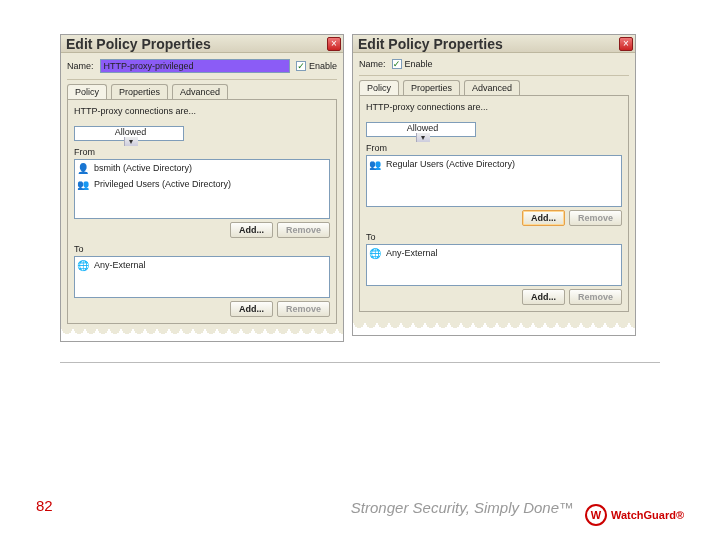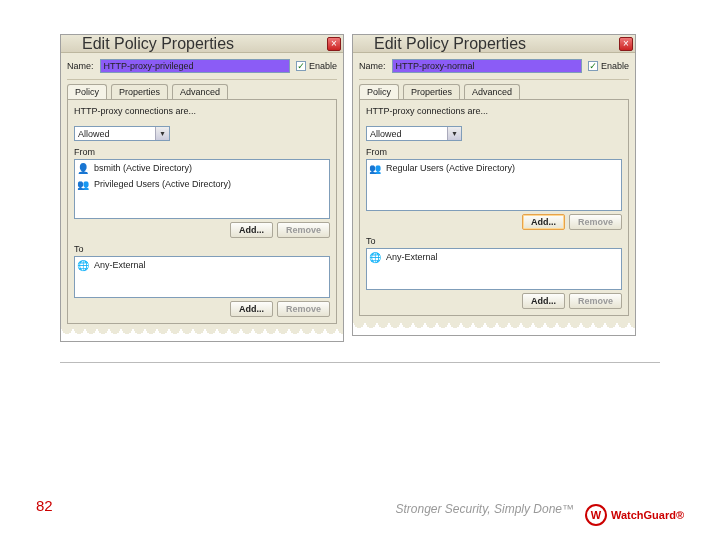--- a/index.html
+++ b/index.html
@@ -50,21 +50,21 @@
   .dlg.right { height: 302px; }
   .titlebar {
     background: linear-gradient(#eae7d6,#d8d2bd);
     height: 18px;
     display: flex;
     align-items: center;
     justify-content: space-between;
     padding: 0 2px 0 5px;
     border-bottom: 1px solid #bdb79f;
   }
-  .titlebar-text { font-size: 16px; font-weight: normal; color: #333; margin-left: 16px;}
+  .titlebar-text { font-size: 14px; font-weight: bold; color: #333;}
   .closebox {
     width: 14px; height: 14px;
     background: linear-gradient(#e77,#c22);
     border: 1px solid #8a1a1a;
     border-radius: 2px;
     display: flex; align-items:center; justify-content:center;
     color:#fff; font-size:10px; line-height:1;
   }
   .row-name {
     display:flex; align-items:center; gap:6px;
@@ -90,22 +90,22 @@
     position:relative;
   }
   .tab.active { background:#f5f3e7; z-index:2; }
   .tabbody {
     border:1px solid #aca899; margin:0 6px 6px 6px; padding:6px;
     background:#ece9d8;
   }
   .sec-cap { font-size:9px; margin-bottom:10px; }
   .combo {
     background:#fff; border:1px solid #7f9db9; height:15px;
-    width:96px; display:flex; align-items:center;
-    padding:0 0 0 3px; font-size:9px; justify-content:space-between;
+    width:110px; display:flex; align-items:center;
+    padding:0 0 0 3px; font-size:9px; justify-content:space-between;flex-direction:column;
   }
   .combo .btn-dd {
     width:14px; height:13px; background:linear-gradient(#eee,#ccd);
     border-left:1px solid #aab; display:flex;align-items:center;justify-content:center;
     font-size:8px; color:#333;
   }
   .section-lbl { font-size:9px; color:#222; margin:6px 0 2px 0; }
   .listbox {
     background:#fff; border:1px solid #7f9db9;
     font-size:9px;
@@ -128,21 +128,21 @@
   }
   .foot-line {
     border-top:1px solid #bbb; margin:20px 60px 0 60px;
   }
   .page-num {
     position:absolute; left:36px; bottom:26px;
     color:#c00; font-weight:400; font-size:15px;
   }
   .tagline {
     position:absolute; right:146px; bottom:24px;
-    color:#999; font-style:italic; font-size:12px;
+    color:#999; font-style:italic; font-size:15px;
   }
   .logo {
     position:absolute; right:36px; bottom:14px;
     display:flex; align-items:center; gap:4px;
     color:#c00; font-weight:bold; font-size:11px;
   }
   .logo-ring {
     width:22px; height:22px; border:2px solid #c00; border-radius:50%;
     display:flex;align-items:center;justify-content:center;font-size:11px;color:#c00;
   }
@@ -209,21 +209,20 @@
       <div class="torn"></div>
     </div>
 
     <div class="dlg right">
       <div class="titlebar">
         <span class="titlebar-text">Edit Policy Properties</span>
         <span class="closebox">×</span>
       </div>
       <div class="row-name">
         <span class="lbl">Name:</span>
-        <span class="txt">HTTP-proxy-normal</span>
         <span class="chk">
           <span class="chk-box">✓</span>
           <span>Enable</span>
         </span>
       </div>
       <div class="hr"></div>
       <div class="tabs">
         <div class="tab active">Policy</div>
         <div class="tab">Properties</div>
         <div class="tab">Advanced</div>

